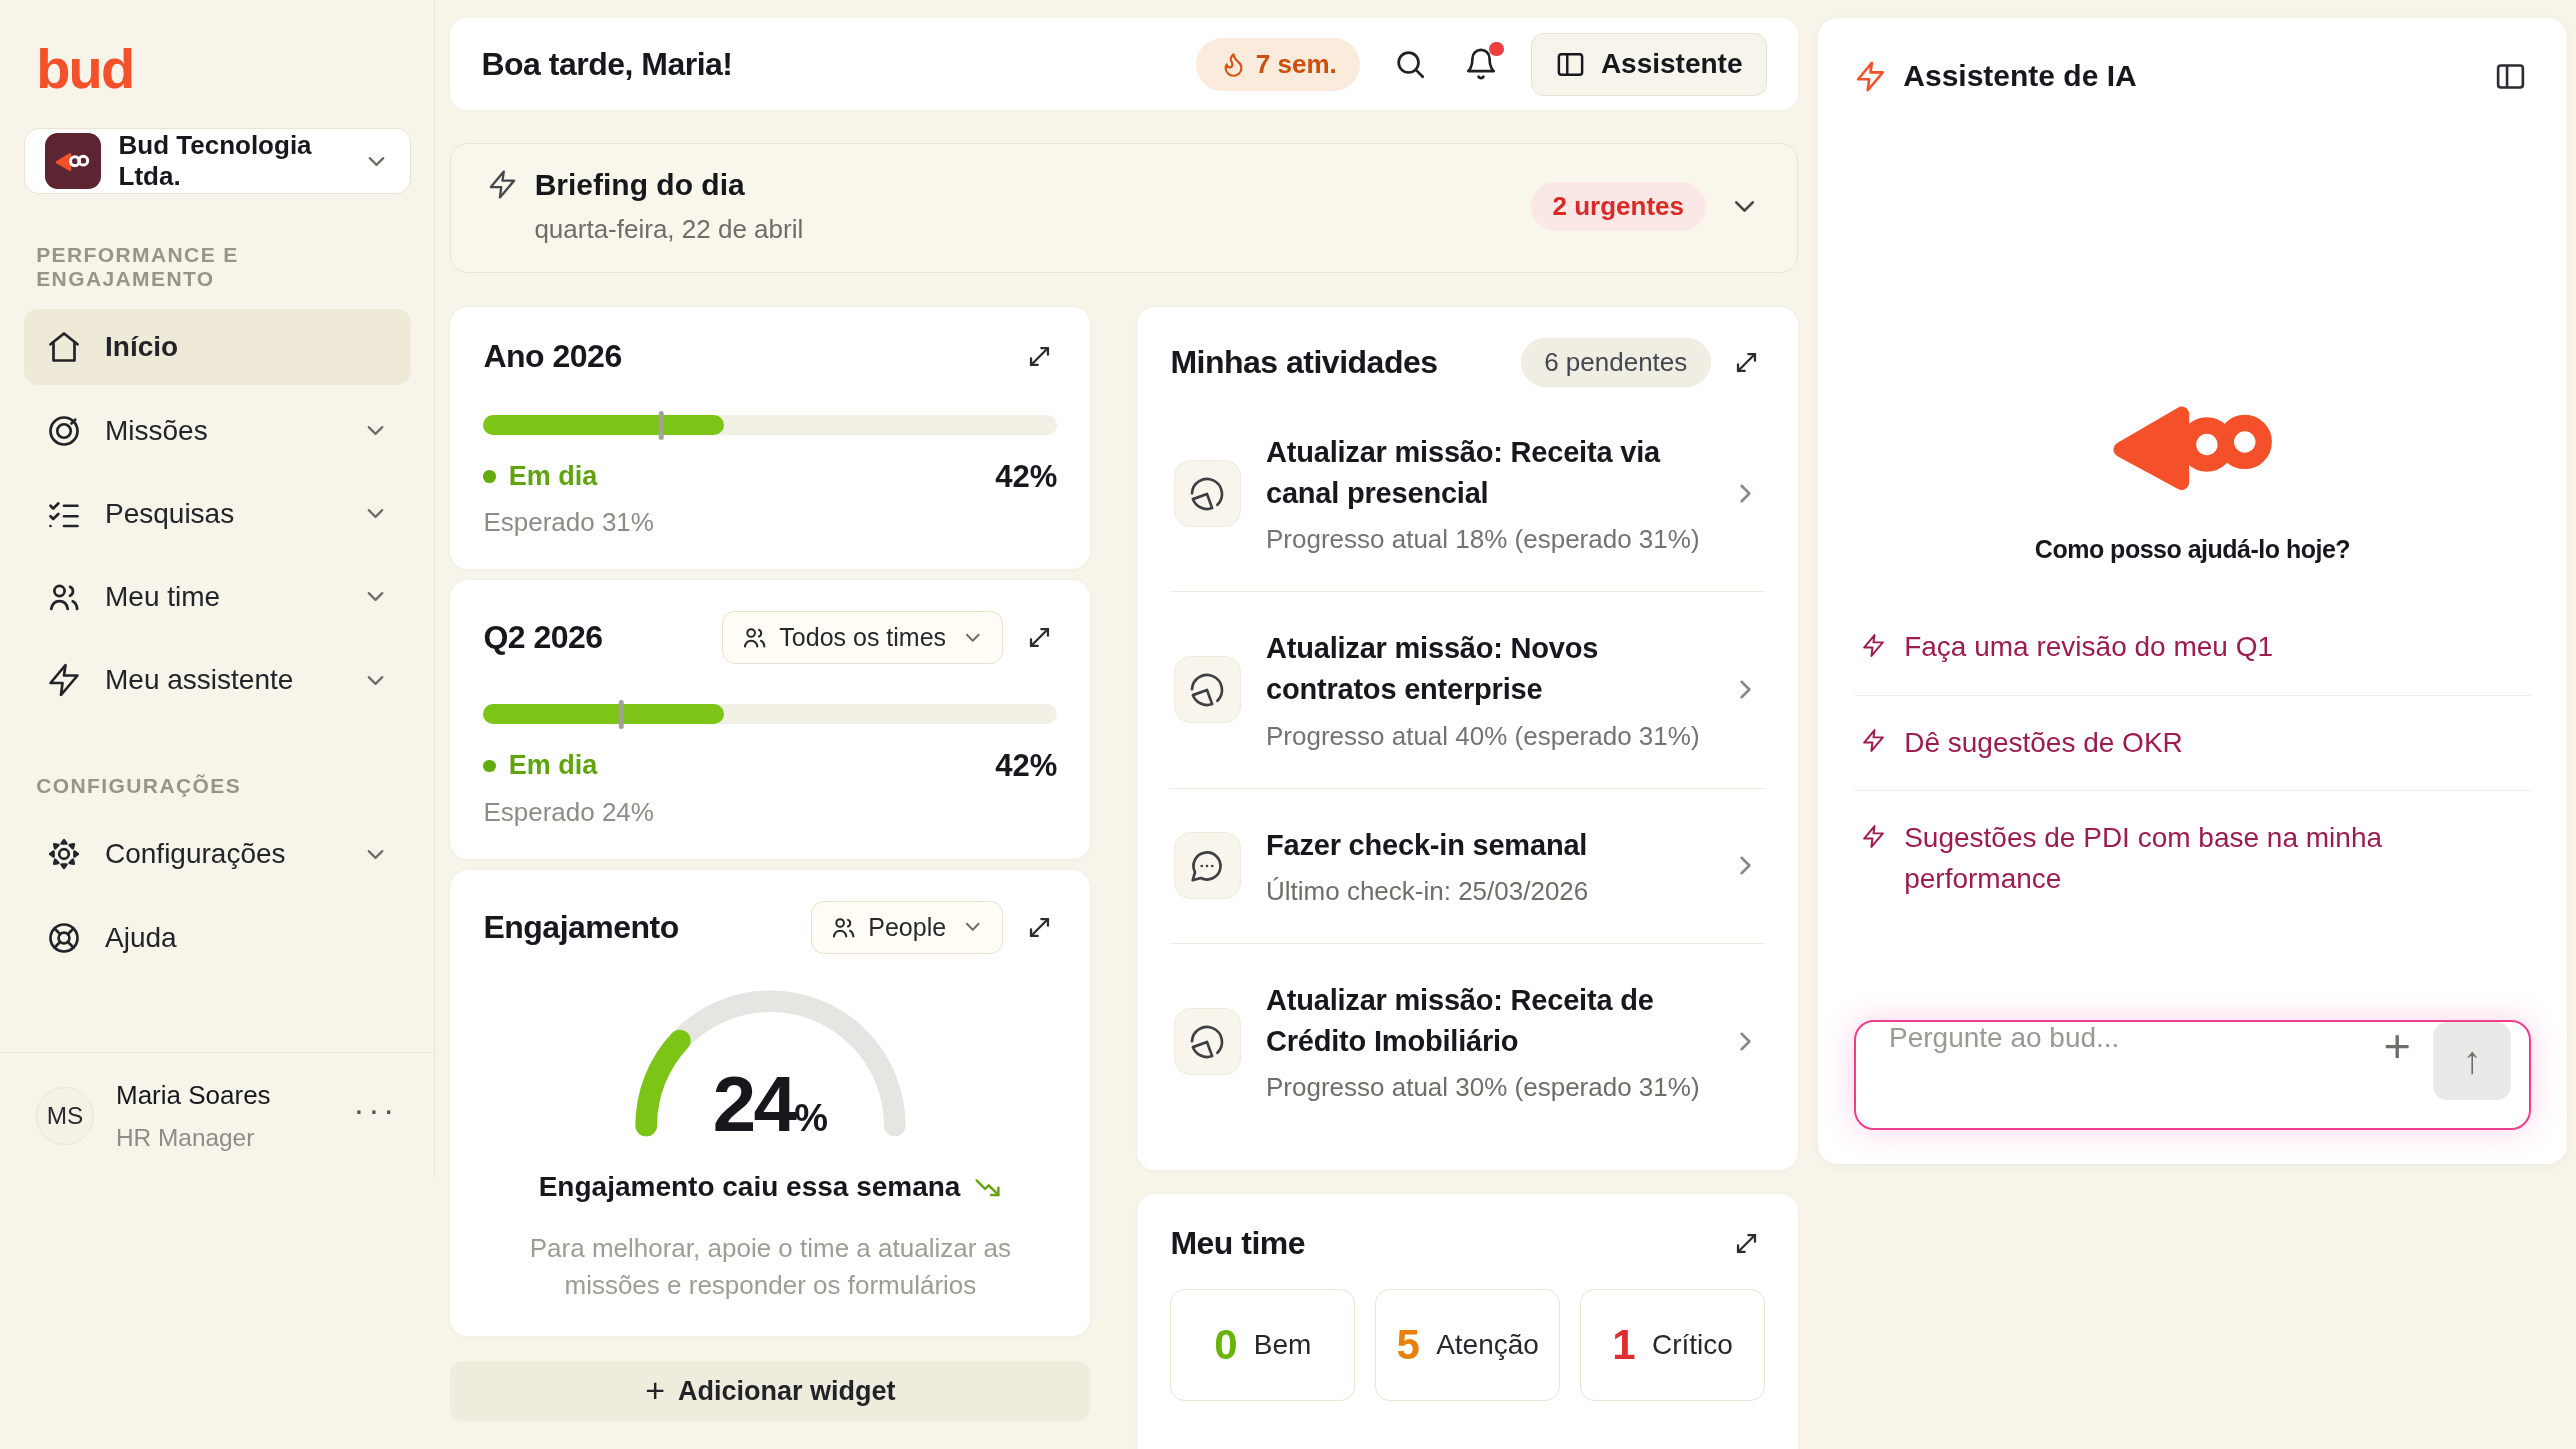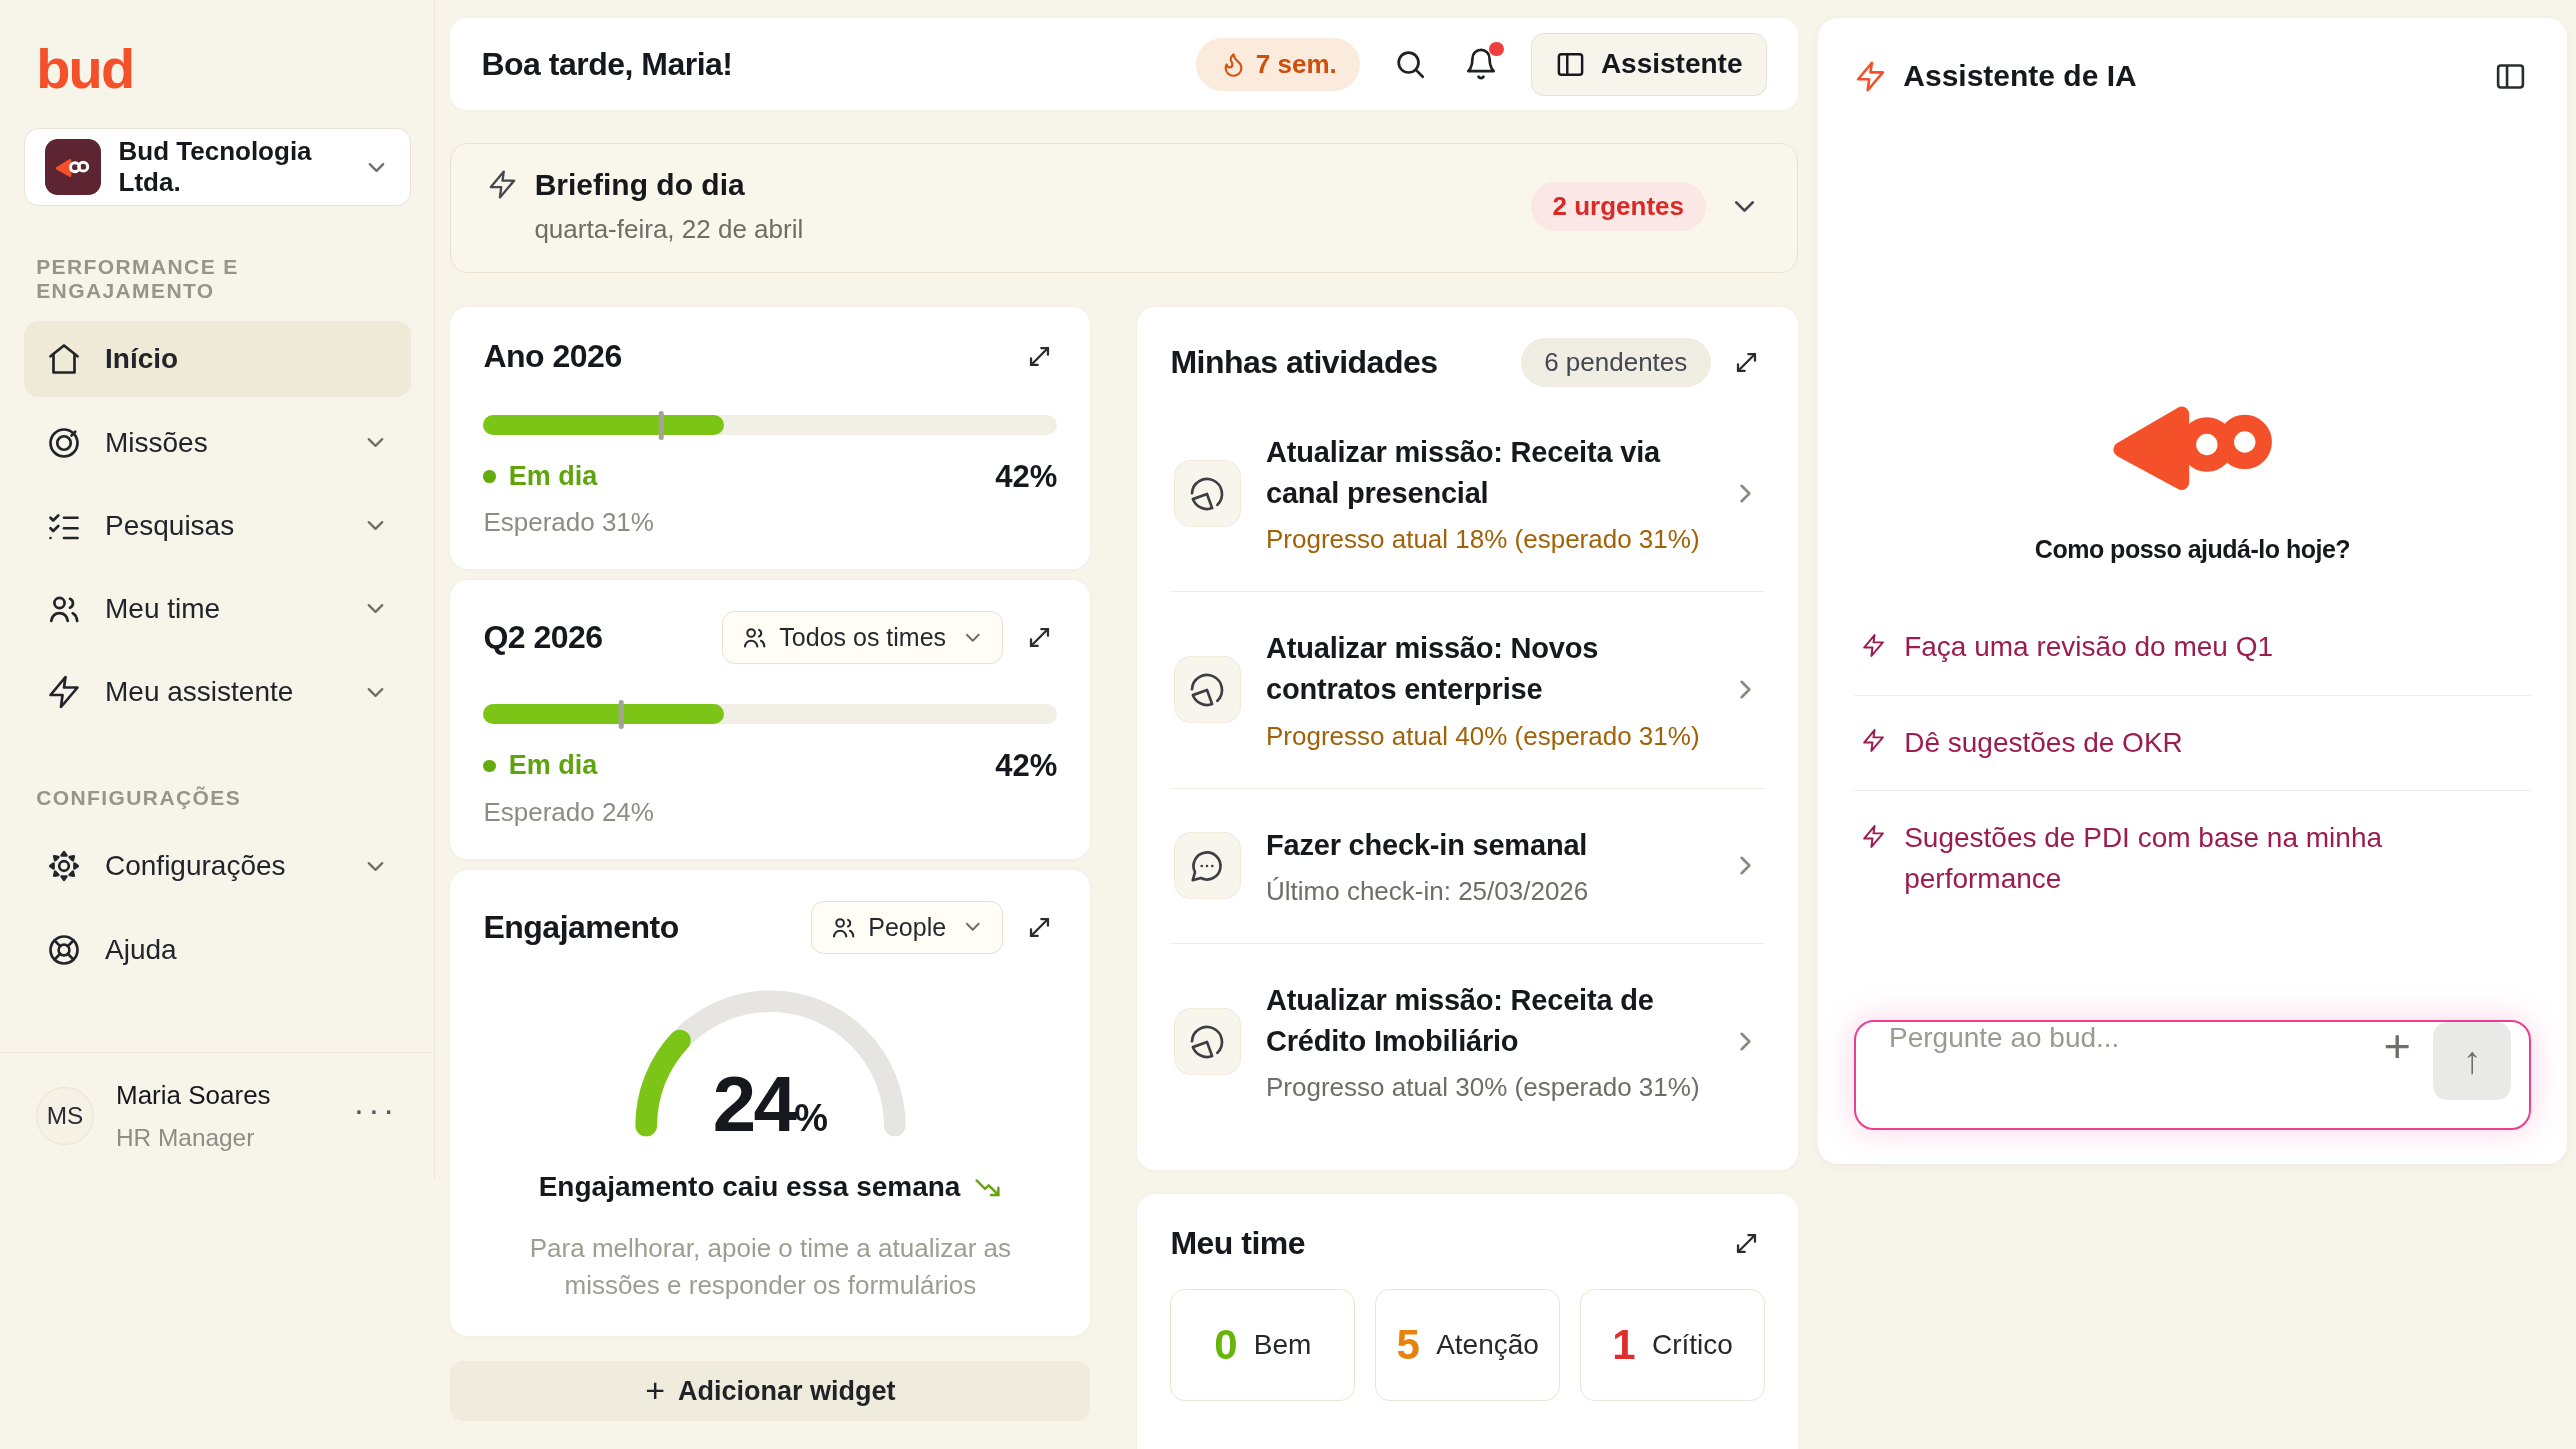--- a/index.html
+++ b/index.html
@@ -3,21 +3,21 @@
 <meta charset="utf-8">
 <style>
   * { margin:0; padding:0; box-sizing:border-box; }
   html,body { width:2576px; height:1449px; overflow:hidden; }
   body { font-family:"Liberation Sans","DejaVu Sans",sans-serif; color:#17181D; background:#F7F4EA; }
   .app { width:2576px; height:1179px; display:flex; background:#F7F4EA; }
 
   
   .sidebar { width:435px; border-right:0.9px solid #EAE5D6; display:flex; flex-direction:column; padding:31px 23.5px 0 23.5px; position:relative; }
   .logo { font-size:56px; font-weight:800; color:#F4502A; letter-spacing:-1.8px; padding:5.4px 12.7px 27px 12.7px; }
-  .company-select { display:flex; align-items:center; gap:18px; background:#FFFFFF; border:0.9px solid #E9E3D4; border-radius:14.5px; padding:7px 20px; cursor:pointer; }
+  .company-select { display:flex; align-items:center; gap:18px; background:#FFFFFF; border:0.9px solid #E9E3D4; border-radius:14.5px; padding:1px 20px; cursor:pointer; }
   .company-icon { width:56px; height:56px; border-radius:12.7px; background:#5C2531; display:flex; align-items:center; justify-content:center; flex:none; }
   .company-name { font-size:26px; font-weight:600; flex:1; }
   .section-label { font-size:21px; font-weight:700; letter-spacing:1.4px; color:#97958A; margin:49px 12.7px 18px 12.7px; }
   .nav-item { display:flex; align-items:center; gap:23.5px; padding:20px 22px; border-radius:14.5px; font-size:28px; font-weight:500; color:#22242A; cursor:pointer; margin-bottom:7.2px; }
   .nav-item.active { background:#EFE9D8; font-weight:600; }
   .nav-item svg { flex:none; }
   .nav-label { flex:1; }
   .chev { color:#6F6E66; flex:none; }
   .sidebar-user { position:absolute; left:0; right:0; bottom:0; border-top:0.9px solid #ECE7D9; padding:27px 36px; display:flex; align-items:center; gap:22px; background:#F7F4EA; }
   .avatar { width:58px; height:58px; border-radius:50%; background:#F5F1E4; border:1.8px solid #EAE4D2; display:flex; align-items:center; justify-content:center; font-size:24.4px; color:#2A2C33; flex:none; }
@@ -74,21 +74,21 @@
   .plus-glyph { font-size:34px; font-weight:400; line-height:1; margin-top:-3.6px; }
 
   .badge-muted { background:#F0EDE2; color:#434752; border-radius:904px; padding:9px 23.5px; font-size:26px; font-weight:500; }
   .act-list { margin-top:9px; }
   .act-row { display:flex; align-items:center; gap:25px; padding:36px 3.6px; cursor:pointer; }
   .act-row + .act-row { border-top:0.9px solid #F0EDE2; }
   .act-icon { width:67px; height:67px; border-radius:16.3px; background:#F8F5EC; border:0.9px solid #EFEAD9; display:flex; align-items:center; justify-content:center; color:#3D3F44; flex:none; }
   .act-body { flex:1; }
   .act-title { font-size:29px; font-weight:600; line-height:1.4; letter-spacing:-0.2px; }
   .act-sub { font-size:26px; margin-top:11px; }
-  .act-sub.danger { color:#a16207; }
+  .act-sub.danger { color:#737373; }
   .act-sub.muted { color:#6E6E67; }
   .chev-right { color:#8A8A83; flex:none; }
 
   .team-stats { display:flex; gap:20px; margin-top:27px; }
   .stat-box { flex:1; border:0.9px solid #EAE4D2; border-radius:14.5px; padding:31px 9px; display:flex; align-items:center; justify-content:center; gap:16.3px; cursor:pointer; }
   .stat-num { font-size:42px; font-weight:700; }
   .stat-num.good { color:#68B40A; }
   .stat-num.warn { color:#E8820C; }
   .stat-num.crit { color:#E02D2D; }
   .stat-label { font-size:28px; color:#26282E; }

